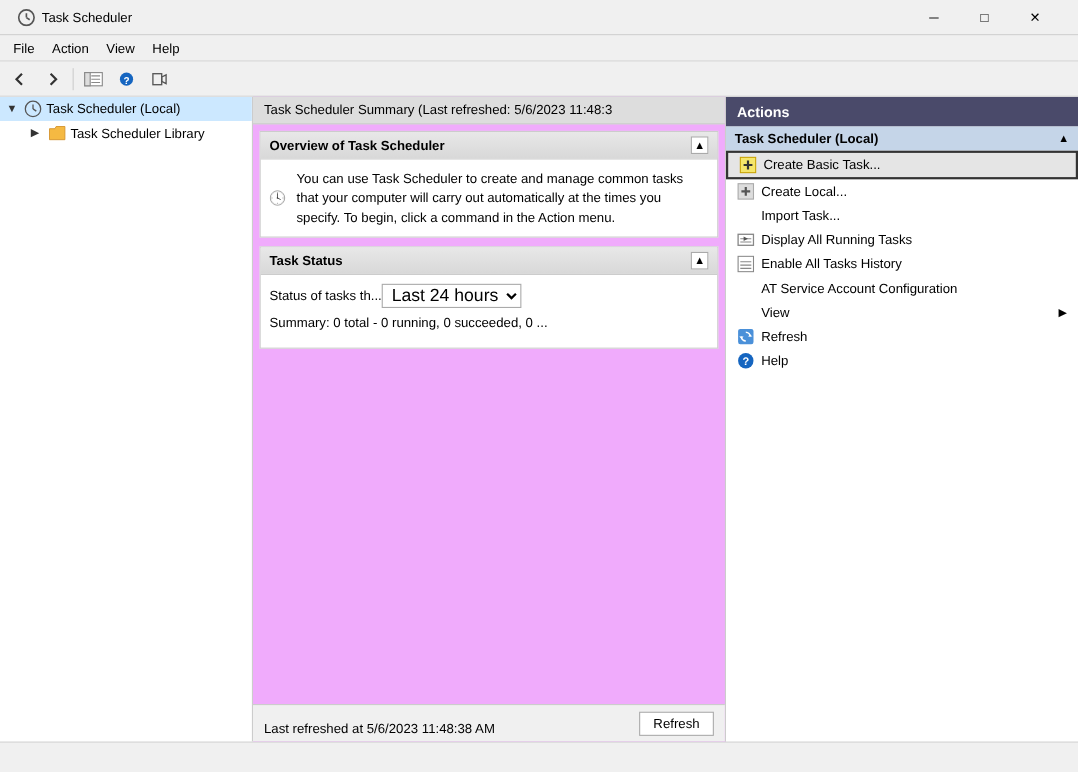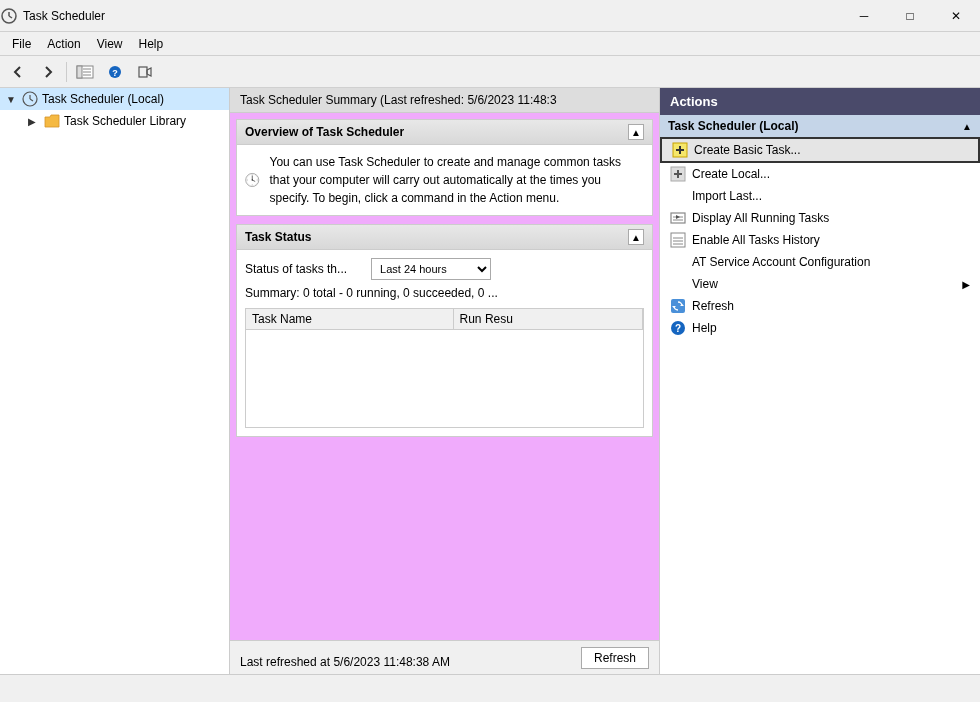--- a/index.html
+++ b/index.html
@@ -11,21 +11,21 @@
       height: 702px;
       overflow: hidden;
     }
 
     
     .title-bar {
       background: #f0f0f0;
       height: 32px;
       display: flex;
       align-items: center;
-      padding: 0 1px;
+      padding: 0 16px;
       border-bottom: 1px solid #d0d0d0;
       position: relative;
     }
     .title-bar-icon {
       width: 16px;
       height: 16px;
       margin-right: 6px;
     }
     .title-bar-text {
       font-size: 12px;
@@ -188,30 +188,30 @@
       color: #000;
     }
 
     
     .task-status-body {
       padding: 8px;
     }
     .status-row {
       display: flex;
       align-items: center;
-      gap: 24px;
+      gap: 0;
       margin-bottom: 6px;
     }
     .status-label {
       font-size: 12px;
       white-space: nowrap;
     }
     .status-dropdown {
       height: 22px;
-      font-size: 11px;
+      font-size: 16px;
       border: 1px solid #aaa;
       background: white;
       padding: 0 4px;
       min-width: 120px;
     }
     .status-summary {
       font-size: 12px;
       margin-bottom: 8px;
     }
 
@@ -448,32 +448,20 @@
           <button class="section-collapse-btn">▲</button>
         </div>
         <div class="task-status-body">
           <div class="status-row">
             <span class="status-label">Status of tasks th...</span>
             <select class="status-dropdown">
               <option>Last 24 hours</option>
             </select>
           </div>
           <div class="status-summary">Summary: 0 total - 0 running, 0 succeeded, 0 ...</div>
-          <div class="task-table-container">
-            <table class="task-table">
-              <thead>
-                <tr>
-                  <th>Task Name</th>
-                  <th>Run Resu</th>
-                </tr>
-              </thead>
-              <tbody>
-              </tbody>
-            </table>
-          </div>
         </div>
       </div>
     </div>
 
     <div class="center-bottom">
       <span>Last refreshed at 5/6/2023 11:48:38 AM</span>
       <button class="refresh-btn">Refresh</button>
     </div>
   </div>
 
@@ -502,21 +490,21 @@
           <rect x="1" y="1" width="14" height="14" fill="#ddd" stroke="#aaa" stroke-width="1"></rect>
           <line x1="8" y1="4" x2="8" y2="12" stroke="#555" stroke-width="2"></line>
           <line x1="4" y1="8" x2="12" y2="8" stroke="#555" stroke-width="2"></line>
         </svg>
       </span>
       <span class="action-label">Create Local...</span>
     </div>
 
     <div class="action-item">
       <span class="action-icon"></span>
-      <span class="action-label">Import Last...</span>
+      <span class="action-label">Import Task...</span>
     </div>
 
     <div class="action-item">
       <span class="action-icon">
         <svg width="16" height="16" viewBox="0 0 16 16">
           <rect x="1" y="3" width="14" height="10" fill="none" stroke="#888" stroke-width="1.2"></rect>
           <line x1="3" y1="7" x2="13" y2="7" stroke="#888" stroke-width="1"></line>
           <line x1="3" y1="10" x2="13" y2="10" stroke="#888" stroke-width="1"></line>
           <polygon points="6,5 10,7 6,9" fill="#555"></polygon>
         </svg>

